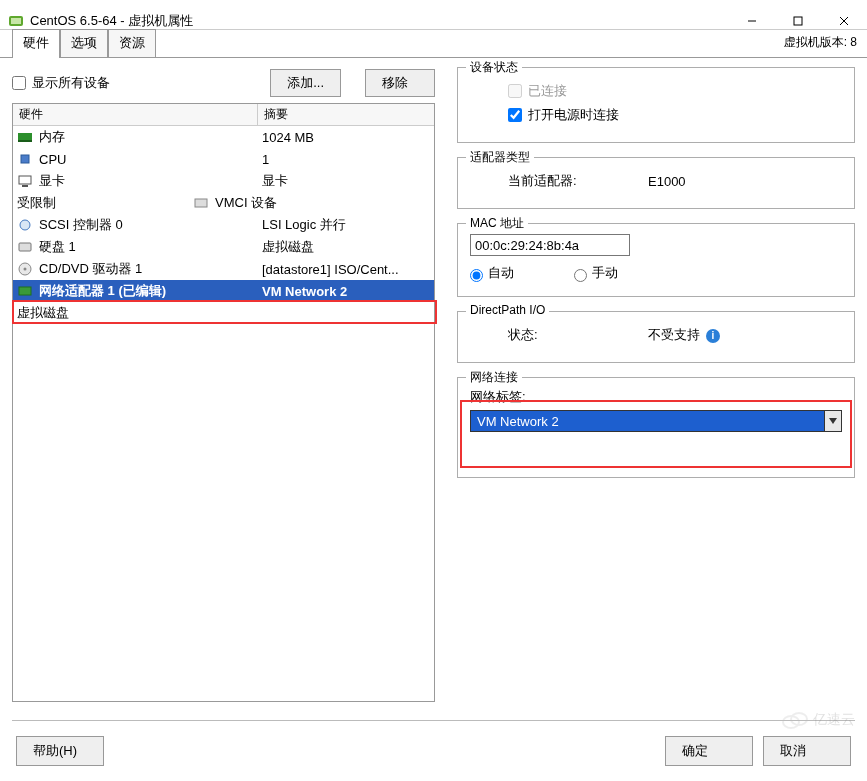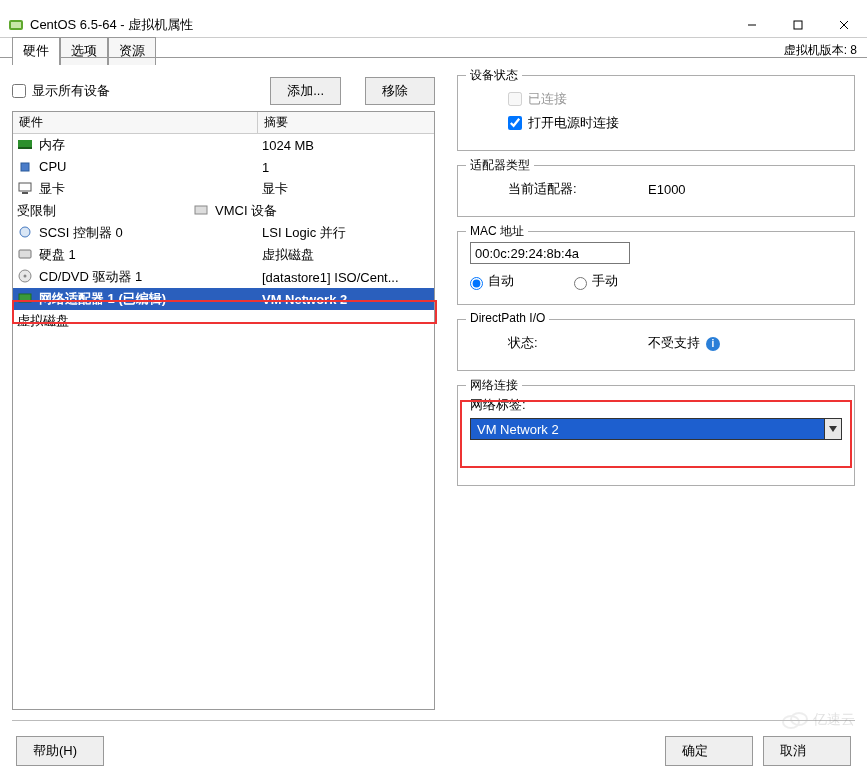--- a/index.html
+++ b/index.html
@@ -1,18 +1,18 @@
 <!DOCTYPE html>
 <html><head>
 <meta charset="utf-8">
 <style>
 * { box-sizing: border-box; margin: 0; padding: 0; font-family: "Microsoft YaHei", "Segoe UI", Tahoma, sans-serif; }
 body { background: #fff; width: 867px; height: 781px; position: relative; overflow: hidden; }
 
-.title-bar { height: 38px; display: flex; align-items: center; padding: 12px 0 0 8px; border-bottom: 1px solid #ccc; background: #fff; }
+.title-bar { height: 30px; display: flex; align-items: center; padding: 12px 0 0 8px; border-bottom: 1px solid #ccc; background: #fff; }
 .title-bar .app-icon { width: 16px; height: 16px; margin-right: 6px; }
 .title-bar .title { font-size: 13px; color: #000; flex: 1; }
 .win-controls { display: flex; }
 .win-controls div { width: 46px; height: 30px; display: flex; align-items: center; justify-content: center; font-size: 14px; color: #000; }
 .win-controls .close svg { stroke: #000; }
 
 .tabs-row { height: 27px; display: flex; align-items: flex-end; padding: 0 10px 0 12px; background:#fff; }
 .tab { padding: 4px 10px 5px; font-size: 13px; border: 1px solid #999; border-bottom: none; background: #f6f6f6; cursor: pointer; margin-right: 0; position: relative; }
 .tab.active { background: #fff; border-top: 1px solid #999; z-index: 2; }
 .tab.active::after { content: ""; position: absolute; bottom: -1px; left: 0; right: 0; height: 1px; background: #fff; }
@@ -28,21 +28,21 @@
 .top-controls .btn { margin-left: 8px; }
 .spacer { flex: 1; }
 
 .hw-table { border: 1px solid #999; flex: 1; display: flex; flex-direction: column; background:#fff; }
 .hw-header { display: flex; height: 22px; }
 .hw-header .hcol { font-size: 12px; padding: 3px 6px; border-right: 1px solid #ccc; border-bottom:1px solid #ccc; background:#f7f7f7; }
 .hw-header .c1 { width: 245px; display:flex; align-items:center; }
 .hw-header .c2 { flex: 1; border-right:none; display:flex; align-items:center;}
 .hw-body { flex: 1; overflow: hidden; }
 .hw-row { display: flex; height: 22px; font-size: 13px; align-items: center; }
-.hw-row .rcol { padding: 0 4px; display:flex; align-items:flex-start; }
+.hw-row .rcol { padding: 0 4px; display:flex; align-items:center; }
 .hw-row .c1 { width: 245px; }
 .hw-row .c2 { flex: 1; }
 .hw-row .ic { width: 16px; height: 16px; margin-right: 6px; display:inline-flex; align-items:center; justify-content:center; }
 .hw-row.selected { background: #2a5fbd; color: #ffffff; }
 .hw-row.selected .c1, .hw-row.selected .c2 { font-weight: bold; }
 .red-box { border: 2px solid #e33; position: absolute; pointer-events: none; }
 
 .right-pane { flex: 1; padding-left: 10px; font-size: 13px; }
 .fieldset { border: 1px solid #adadad; margin-bottom: 14px; padding: 10px 12px 14px; position: relative; }
 .fieldset .legend { position: absolute; top: -9px; left: 8px; background: #fff; padding: 0 4px; font-size: 12px; }

